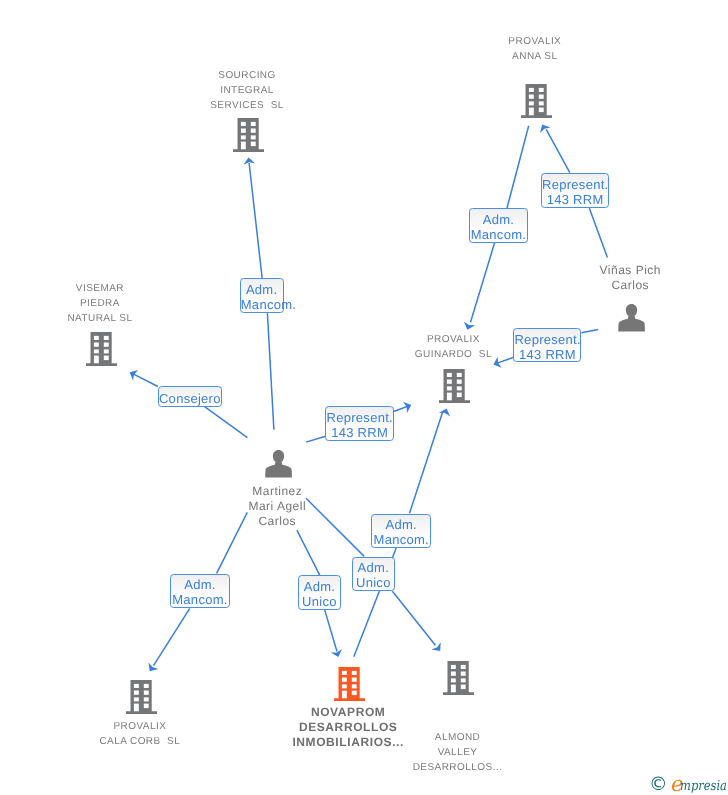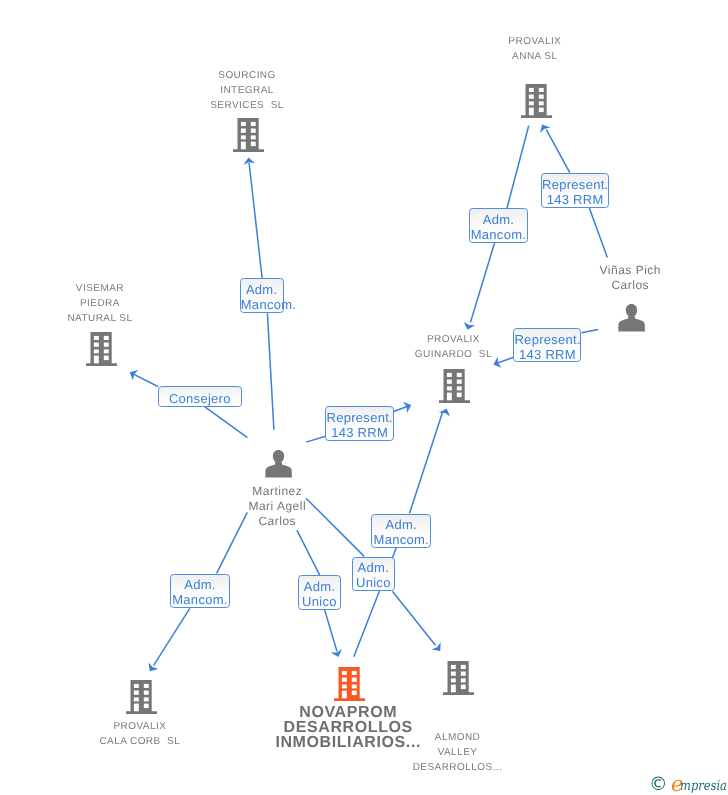--- a/index.html
+++ b/index.html
@@ -5,21 +5,21 @@
 <style>
   html,body{margin:0;padding:0;background:#ffffff;}
   body{width:728px;height:795px;font-family:"Liberation Sans",sans-serif;overflow:hidden;
         -webkit-font-smoothing:antialiased;text-rendering:geometricPrecision;}
   #canvas{position:relative;width:728px;height:795px;background:#ffffff;overflow:hidden;}
   #edges{position:absolute;left:0;top:0;}
   .node{position:absolute;}
   .node-icon{position:absolute;left:0;top:0;}
   .node-cap{position:absolute;text-align:center;color:#7b7b7b;font-size:10px;line-height:15px;white-space:pre;letter-spacing:0.45px;}
   .node.person .node-cap{font-size:12px;color:#757575;letter-spacing:0.5px;}
-  .node.hl .node-cap{font-size:16px;font-weight:bold;color:#6f6f6f;letter-spacing:0.6px;}
+  .node.hl .node-cap{font-size:12px;font-weight:bold;color:#6f6f6f;letter-spacing:0.6px;}
   .lbl{position:absolute;box-sizing:border-box;border:1.4px solid #4e8ee0;border-radius:3.6px;
        background:linear-gradient(180deg,#efefef 0%,#fbfbfb 55%,#ffffff 100%);color:#3a80d8;font-size:13px;line-height:15px;text-align:center;
        white-space:nowrap;letter-spacing:0.28px;text-indent:0.28px;}
   .lbl span{display:block;}
   .brand{position:absolute;white-space:nowrap;}
 </style>
 </head>
 <body>
 
 <div id="canvas">
@@ -73,21 +73,21 @@
         <path d="M598.2 329.5 L581.5 332.8" fill="none" stroke="#3a80d8" stroke-width="1.5"></path>
         <path d="M513.2 357.5 L497.8 362.9" fill="none" stroke="#3a80d8" stroke-width="1.5"></path>
         <path d="M0,0 L-6.6,-5.9 L-4.9,0 L-6.6,5.9 Z" fill="#3a80d8" stroke="none" transform="translate(493.4,364.4) rotate(160.6)"></path>
       </g>
     </svg>
   <div id="labels">
       <div class="lbl" style="left: 239.5px; top: 278.3px; width: 44px; height: 34.4px; padding-top: 2.9px;">
         <span>Adm.</span>
         <span>Mancom.</span>
       </div>
-      <div class="lbl" style="left: 157.7px; top: 386.3px; width: 84px; height: 20.3px; padding-top: 3.35px;">
+      <div class="lbl" style="left: 157.7px; top: 386.3px; width: 64px; height: 20.3px; padding-top: 3.35px;">
         <span>Consejero</span>
       </div>
       <div class="lbl" style="left: 325.3px; top: 406.4px; width: 68.4px; height: 34.4px; padding-top: 2.9px;">
         <span>Represent.</span>
         <span>143 RRM</span>
       </div>
       <div class="lbl" style="left: 169.9px; top: 573.6px; width: 59.9px; height: 34.4px; padding-top: 2.9px;">
         <span>Adm.</span>
         <span>Mancom.</span>
       </div>

